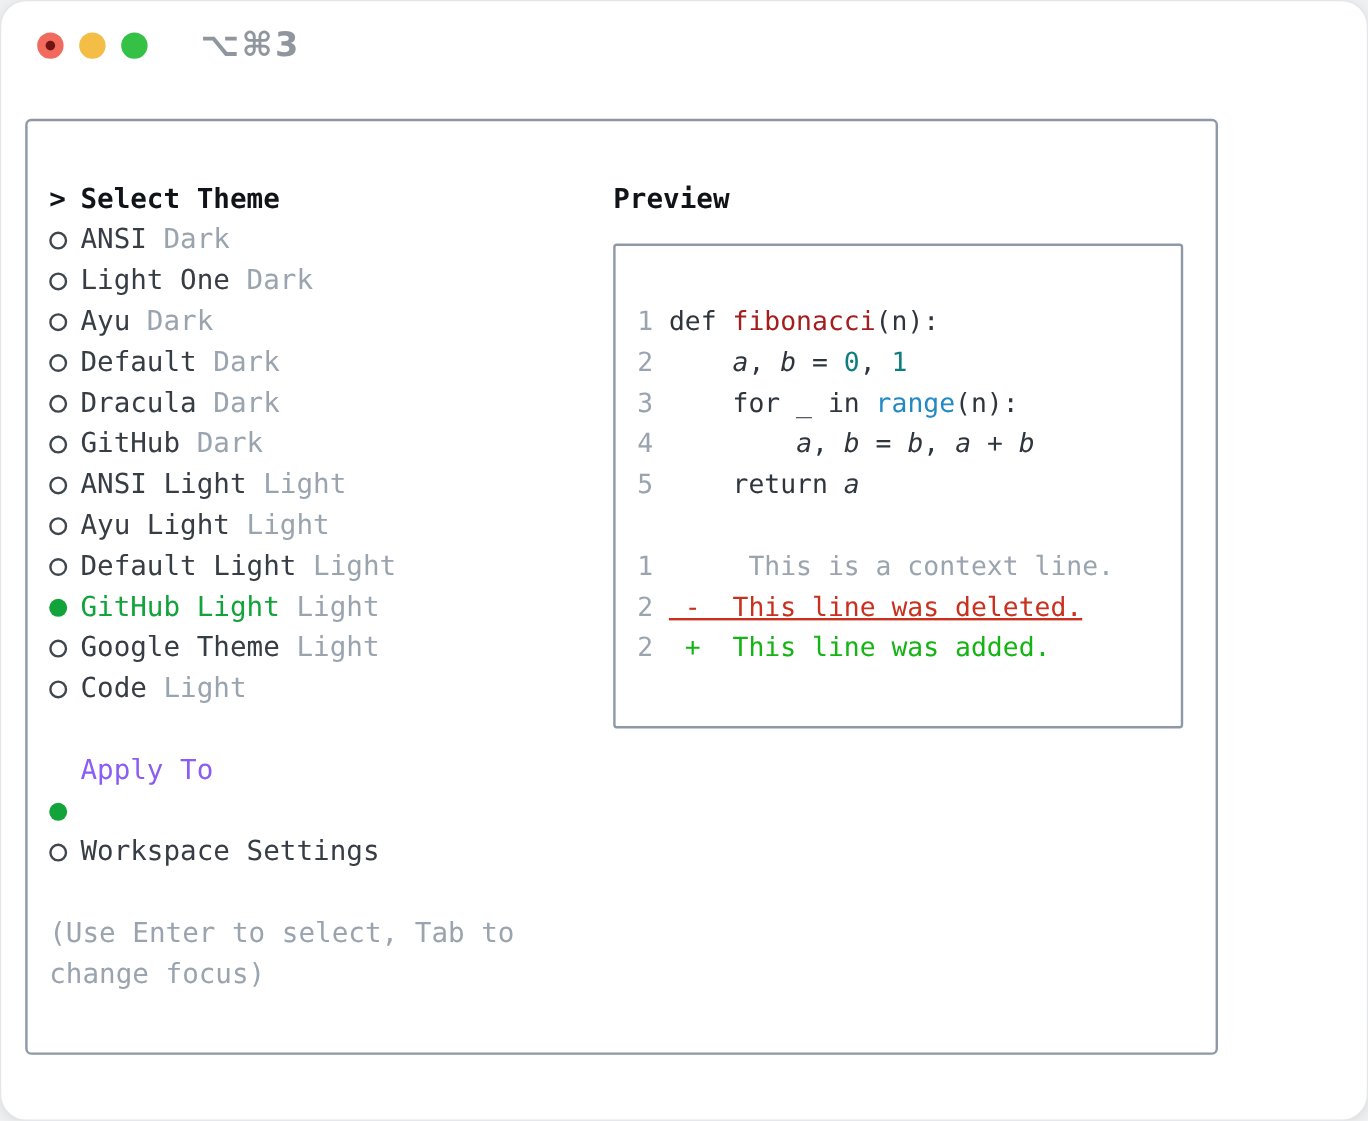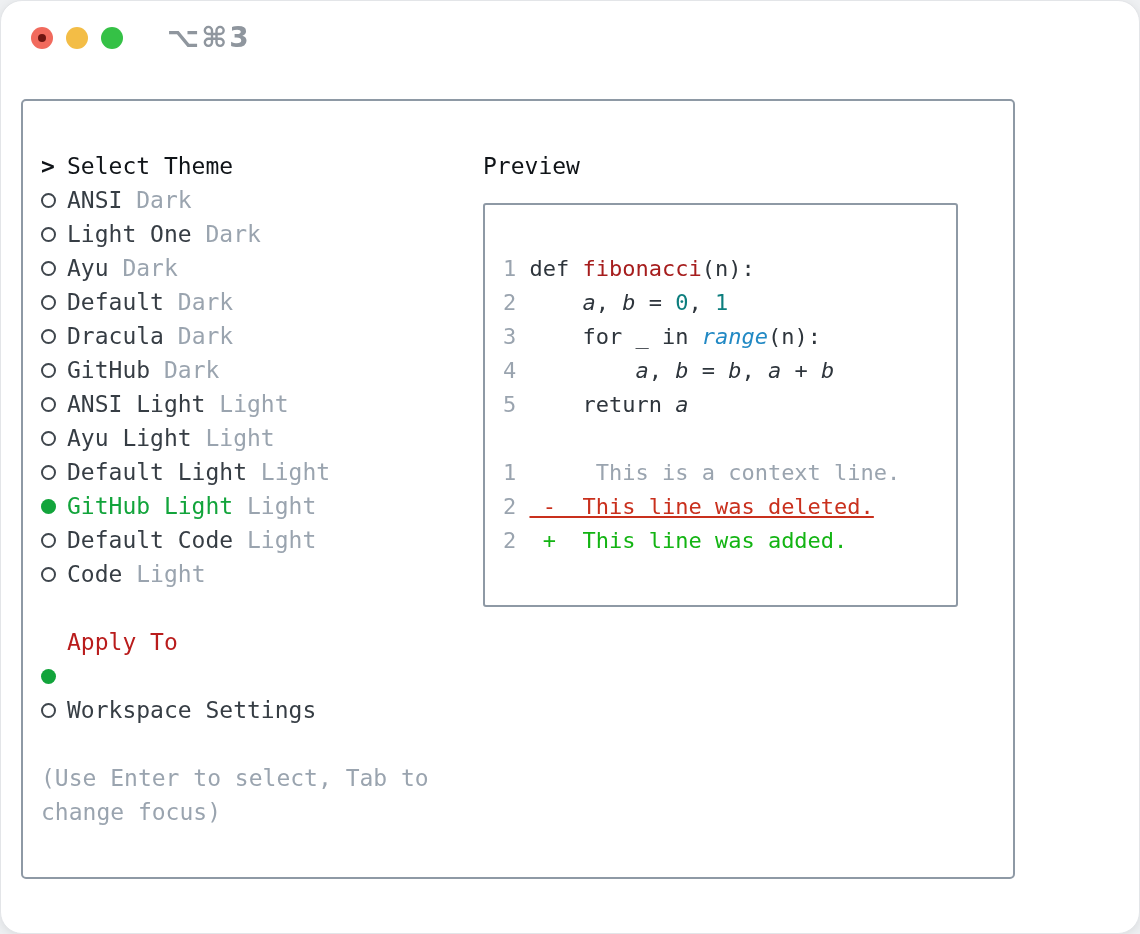--- a/index.html
+++ b/index.html
@@ -29,40 +29,40 @@
   .title-shortcut{position:absolute; left:166px; top:20px; font-size:28px; font-weight:700;
     color:var(--title-gray); font-family:"DejaVu Sans", sans-serif; letter-spacing:2px;}
   
   .panel{position:absolute; left:20px; top:98px; width:994px; height:780px;
     border:2px solid var(--border); border-radius:5px; box-sizing:border-box; background:#fff;}
   .left-col{position:absolute; left:18px; top:48px; width:450px;}
   .row{height:34px; display:flex; align-items:center; font-size:23px; white-space:pre;
     color:var(--item-text);}
   .marker-col{width:26px; flex:0 0 26px; display:flex; align-items:center;}
   .chev{color:var(--header-text); font-weight:700;}
-  .hdr{color:var(--header-text); font-weight:400;}
-  .subhdr{color:#b91c1c;}
+  .hdr{color:var(--header-text); font-weight:700;}
+  .subhdr{color:#8b5cf6;}
   .radio{width:15px; height:15px; border-radius:50%; border:2px solid #3f464d; box-sizing:border-box;}
   .radio.sel{border:none; background:var(--selected-green);}
   .t-name{color:var(--item-text);}
   .t-name.green{color:var(--selected-green);text-align:center;}
   .t-variant{color:var(--muted);}
   .hint{color:var(--muted);}
   
-  .right-col{position:absolute; left:460px; top:48px;}
+  .right-col{position:absolute; left:488px; top:48px;}
   .preview-box{margin-top:20px; width:475px; height:404px; border:2px solid var(--border);
     border-radius:3px; box-sizing:border-box; background:#fff; overflow:hidden;}
   .code{padding:46px 0 0 18px;}
   .pline{height:34px; display:flex; align-items:center; font-size:22px;}
   .lnum{display:inline-block; width:1ch; margin-right:1ch; color:var(--muted); flex:0 0 auto;}
   .lcode{white-space:pre; color:var(--code-text);}
   .tok-plain{color:var(--code-text);}
   .tok-func{color:var(--function-red);}
   .tok-lit{color:var(--literal-teal);}
-  .tok-builtin{color:var(--builtin-blue); font-style:italic;}
+  .tok-builtin{color:var(--builtin-blue); }
   .tok-var{color:var(--code-text); font-style:italic;}
   .tok-context{color:var(--muted);}
   .tok-del{color:var(--deleted-red);text-decoration:underline;}
   .tok-add{color:var(--added-green);}
 </style>
 </head>
 <body>
 
 <div class="card">
   <div class="titlebar">
@@ -86,21 +86,21 @@
           <div class="row"><span class="marker-col"><span class="radio"></span></span><span class="t-name">ANSI</span><span class="t-variant"> Dark</span></div>
           <div class="row"><span class="marker-col"><span class="radio"></span></span><span class="t-name">Light One</span><span class="t-variant"> Dark</span></div>
           <div class="row"><span class="marker-col"><span class="radio"></span></span><span class="t-name">Ayu</span><span class="t-variant"> Dark</span></div>
           <div class="row"><span class="marker-col"><span class="radio"></span></span><span class="t-name">Default</span><span class="t-variant"> Dark</span></div>
           <div class="row"><span class="marker-col"><span class="radio"></span></span><span class="t-name">Dracula</span><span class="t-variant"> Dark</span></div>
           <div class="row"><span class="marker-col"><span class="radio"></span></span><span class="t-name">GitHub</span><span class="t-variant"> Dark</span></div>
           <div class="row"><span class="marker-col"><span class="radio"></span></span><span class="t-name">ANSI Light</span><span class="t-variant"> Light</span></div>
           <div class="row"><span class="marker-col"><span class="radio"></span></span><span class="t-name">Ayu Light</span><span class="t-variant"> Light</span></div>
           <div class="row"><span class="marker-col"><span class="radio"></span></span><span class="t-name">Default Light</span><span class="t-variant"> Light</span></div>
           <div class="row"><span class="marker-col"><span class="radio sel"></span></span><span class="t-name green">GitHub Light</span><span class="t-variant"> Light</span></div>
-          <div class="row"><span class="marker-col"><span class="radio"></span></span><span class="t-name">Default Code</span><span class="t-variant"> Light</span></div>
+          <div class="row"><span class="marker-col"><span class="radio"></span></span><span class="t-name">Google Theme</span><span class="t-variant"> Light</span></div>
           <div class="row"><span class="marker-col"><span class="radio"></span></span><span class="t-name">Code</span><span class="t-variant"> Light</span></div>
         </div>
 
       <div class="row"></div>
 
       <div class="row">
         <span class="marker-col"></span>
         <span class="subhdr">Apply To</span>
       </div>
 

